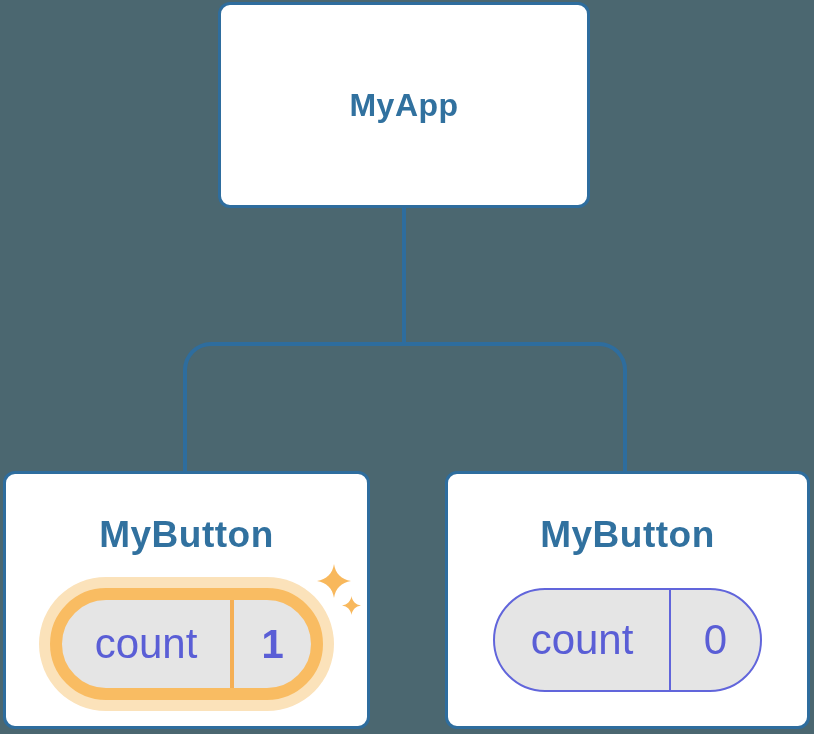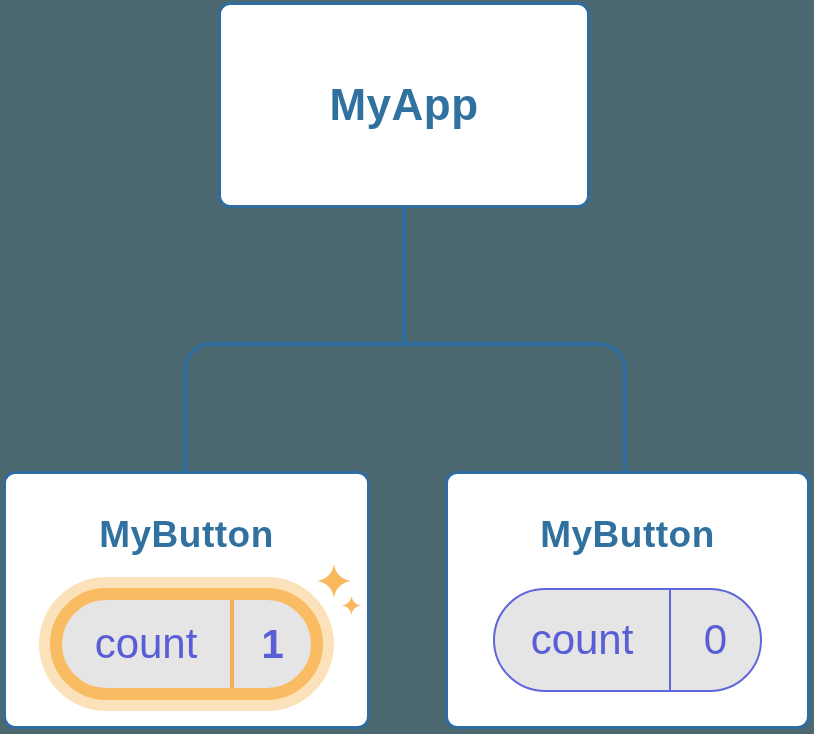--- a/index.html
+++ b/index.html
@@ -21,21 +21,21 @@
   .node-label {
     color: #31719F;
     font-weight: 600;
     letter-spacing: 0.5px;
   }
   .app-node {
     left: 218px; top: 2px;
     width: 372px; height: 206px;
     display: flex; align-items: center; justify-content: center;
   }
-  .app-node .node-label { font-size: 44px; }
+  .app-node .node-label { font-size: 32px; }
   .stem {
     position: absolute;
     left: 402px; top: 208px;
     width: 4px; height: 136px;
     background: #2E6D9E;
   }
   .bracket {
     position: absolute;
     box-sizing: border-box;
     left: 183px; top: 342px;

